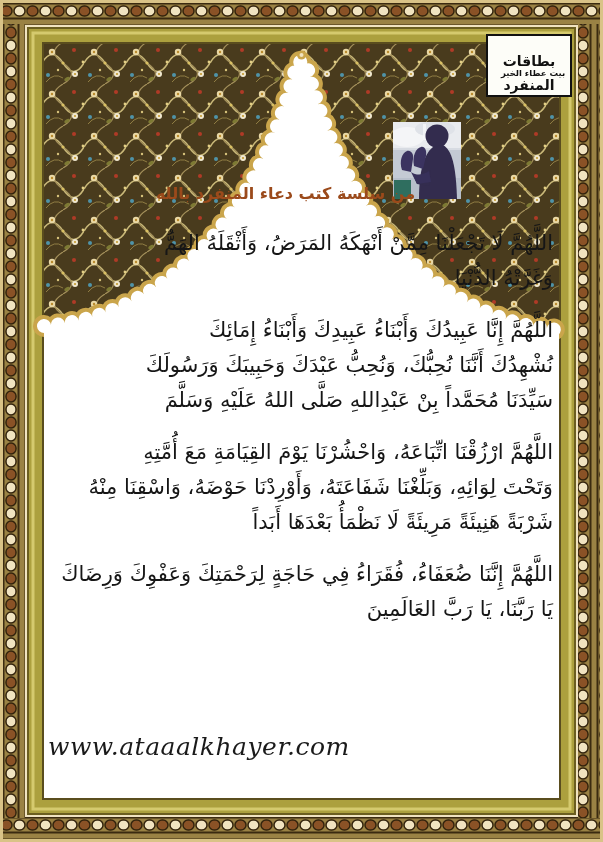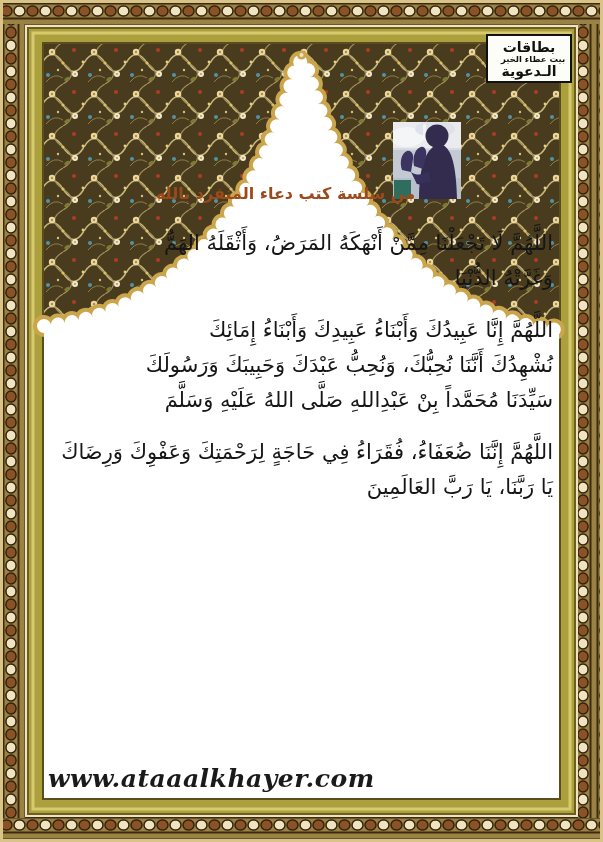--- a/index.html
+++ b/index.html
@@ -5,21 +5,21 @@
   html,body{margin:0;padding:0;background:#fff;}
   .card{
     position:relative;width:603px;height:842px;overflow:hidden;
     font-family:"DejaVu Sans",sans-serif;background:#fff;
   }
   .frame{position:absolute;left:0;top:0;z-index:0;}
   .overlay{position:absolute;z-index:2;}
   .stamp{
     left:486px;top:34px;width:78px;background:#fdfdf8;
     border:2px solid #111;text-align:center;color:#111;
-    padding:4px 2px 3px 2px;line-height:1.05;direction:rtl;
+    padding:18px 2px 3px 2px;line-height:1.05;direction:rtl;
   }
   .stamp .s1{font-size:14px;font-weight:bold;}
   .stamp .s2{font-size:8.5px;font-weight:bold;letter-spacing:-0.3px;margin-left:8px;}
   .stamp .s3{font-size:14px;font-weight:bold;}
   .card-number{
     left:44px;right:44px;top:74px;text-align:center;direction:rtl;
     font-size:27px;font-weight:bold;color:#9a5b20;
   }
   .page-title{
     left:44px;right:150px;top:114px;text-align:center;direction:rtl;
@@ -30,22 +30,22 @@
   .series-subtitle{
     left:44px;right:76px;top:184px;text-align:center;direction:rtl;
     font-size:16px;font-weight:bold;color:#9b4a1b;
   }
   .prayers{
     left:50px;right:50px;top:226px;direction:rtl;
     color:#161616;font-size:21px;line-height:35px;
   }
   .prayer{margin:0 0 17px 0;white-space:pre-line;}
   .website{
-    left:48px;top:764px;direction:ltr;text-align:center;color:#1a1a1a;
-    font-family:"DejaVu Serif",serif;font-style:italic;font-weight:bold;
+    left:48px;top:732px;direction:ltr;text-align:center;color:#1a1a1a;
+    font-family:"DejaVu Serif",serif;font-style:italic;font-weight:normal;
     font-size:25px;letter-spacing:0.5px;
   }
 </style>
 </head>
 <body>
 
 <div class="card">
 
   <svg class="frame" width="603" height="842" viewBox="0 0 603 842" aria-hidden="true">
     <defs>
@@ -102,21 +102,21 @@
       <path d="M44,326 C150,318 255,235 297,62 L306,62 C350,240 455,322 559,330 L559,344 L44,344 Z" fill="#ffffff"></path>
 
       <circle cx="301.5" cy="55" r="4.5" fill="#caa54b"></circle>
       <circle cx="301.5" cy="55" r="2" fill="#f0e3c0"></circle>
     </g>
   </svg>
 
   <div class="overlay stamp">
     <div class="s1">بطاقات</div>
     <div class="s2">بيت عطاء الخير</div>
-    <div class="s3">الـدعوية</div>
+    <div class="s3">المنفرد</div>
   </div>
 
 
 
   <svg class="overlay pray-img" viewBox="0 0 68 77" aria-hidden="true">
     <rect width="68" height="77" fill="#d7dbe2"></rect>
     <rect width="68" height="26" fill="#e9ebef"></rect>
     <ellipse cx="14" cy="15" rx="17" ry="10" fill="#f4f5f7"></ellipse>
     <ellipse cx="42" cy="7" rx="20" ry="8" fill="#dfe2e8"></ellipse>
     <rect y="28" width="68" height="28" fill="#c4cad4"></rect>
@@ -134,19 +134,22 @@
   </svg>
 
   <div class="overlay series-subtitle">من سلسة كتب دعاء المنفرد بالله</div>
 
   <div class="overlay prayers">
     <p class="prayer">اللَّهُمَّ لَا تَجْعَلْنَا مِمَّنْ أَنْهَكَهُ المَرَضُ، وَأَثْقَلَهُ الهَمُّ
 وَغَرَّتْهُ الدُّنْيَا</p>
     <p class="prayer">اللَّهُمَّ إِنَّا عَبِيدُكَ وَأَبْنَاءُ عَبِيدِكَ وَأَبْنَاءُ إِمَائِكَ
 نُشْهِدُكَ أَنَّنَا نُحِبُّكَ، وَنُحِبُّ عَبْدَكَ وَحَبِيبَكَ وَرَسُولَكَ
 سَيِّدَنَا مُحَمَّداً بِنْ عَبْدِاللهِ صَلَّى اللهُ عَلَيْهِ وَسَلَّمَ</p>
+    <p class="prayer">اللَّهُمَّ ارْزُقْنَا اتِّبَاعَهُ، وَاحْشُرْنَا يَوْمَ القِيَامَةِ مَعَ أُمَّتِهِ
+وَتَحْتَ لِوَائِهِ، وَبَلِّغْنَا شَفَاعَتَهُ، وَأَوْرِدْنَا حَوْضَهُ، وَاسْقِنَا مِنْهُ
+شَرْبَةً هَنِيئَةً مَرِيئَةً لَا نَظْمَأُ بَعْدَهَا أَبَداً</p>
     <p class="prayer">اللَّهُمَّ إِنَّنَا ضُعَفَاءُ، فُقَرَاءُ فِي حَاجَةٍ لِرَحْمَتِكَ وَعَفْوِكَ وَرِضَاكَ
 يَا رَبَّنَا، يَا رَبَّ العَالَمِينَ</p>
   </div>
 
   <div class="overlay website">www.ataaalkhayer.com</div>
 
 </div>
 
 </body></html>

